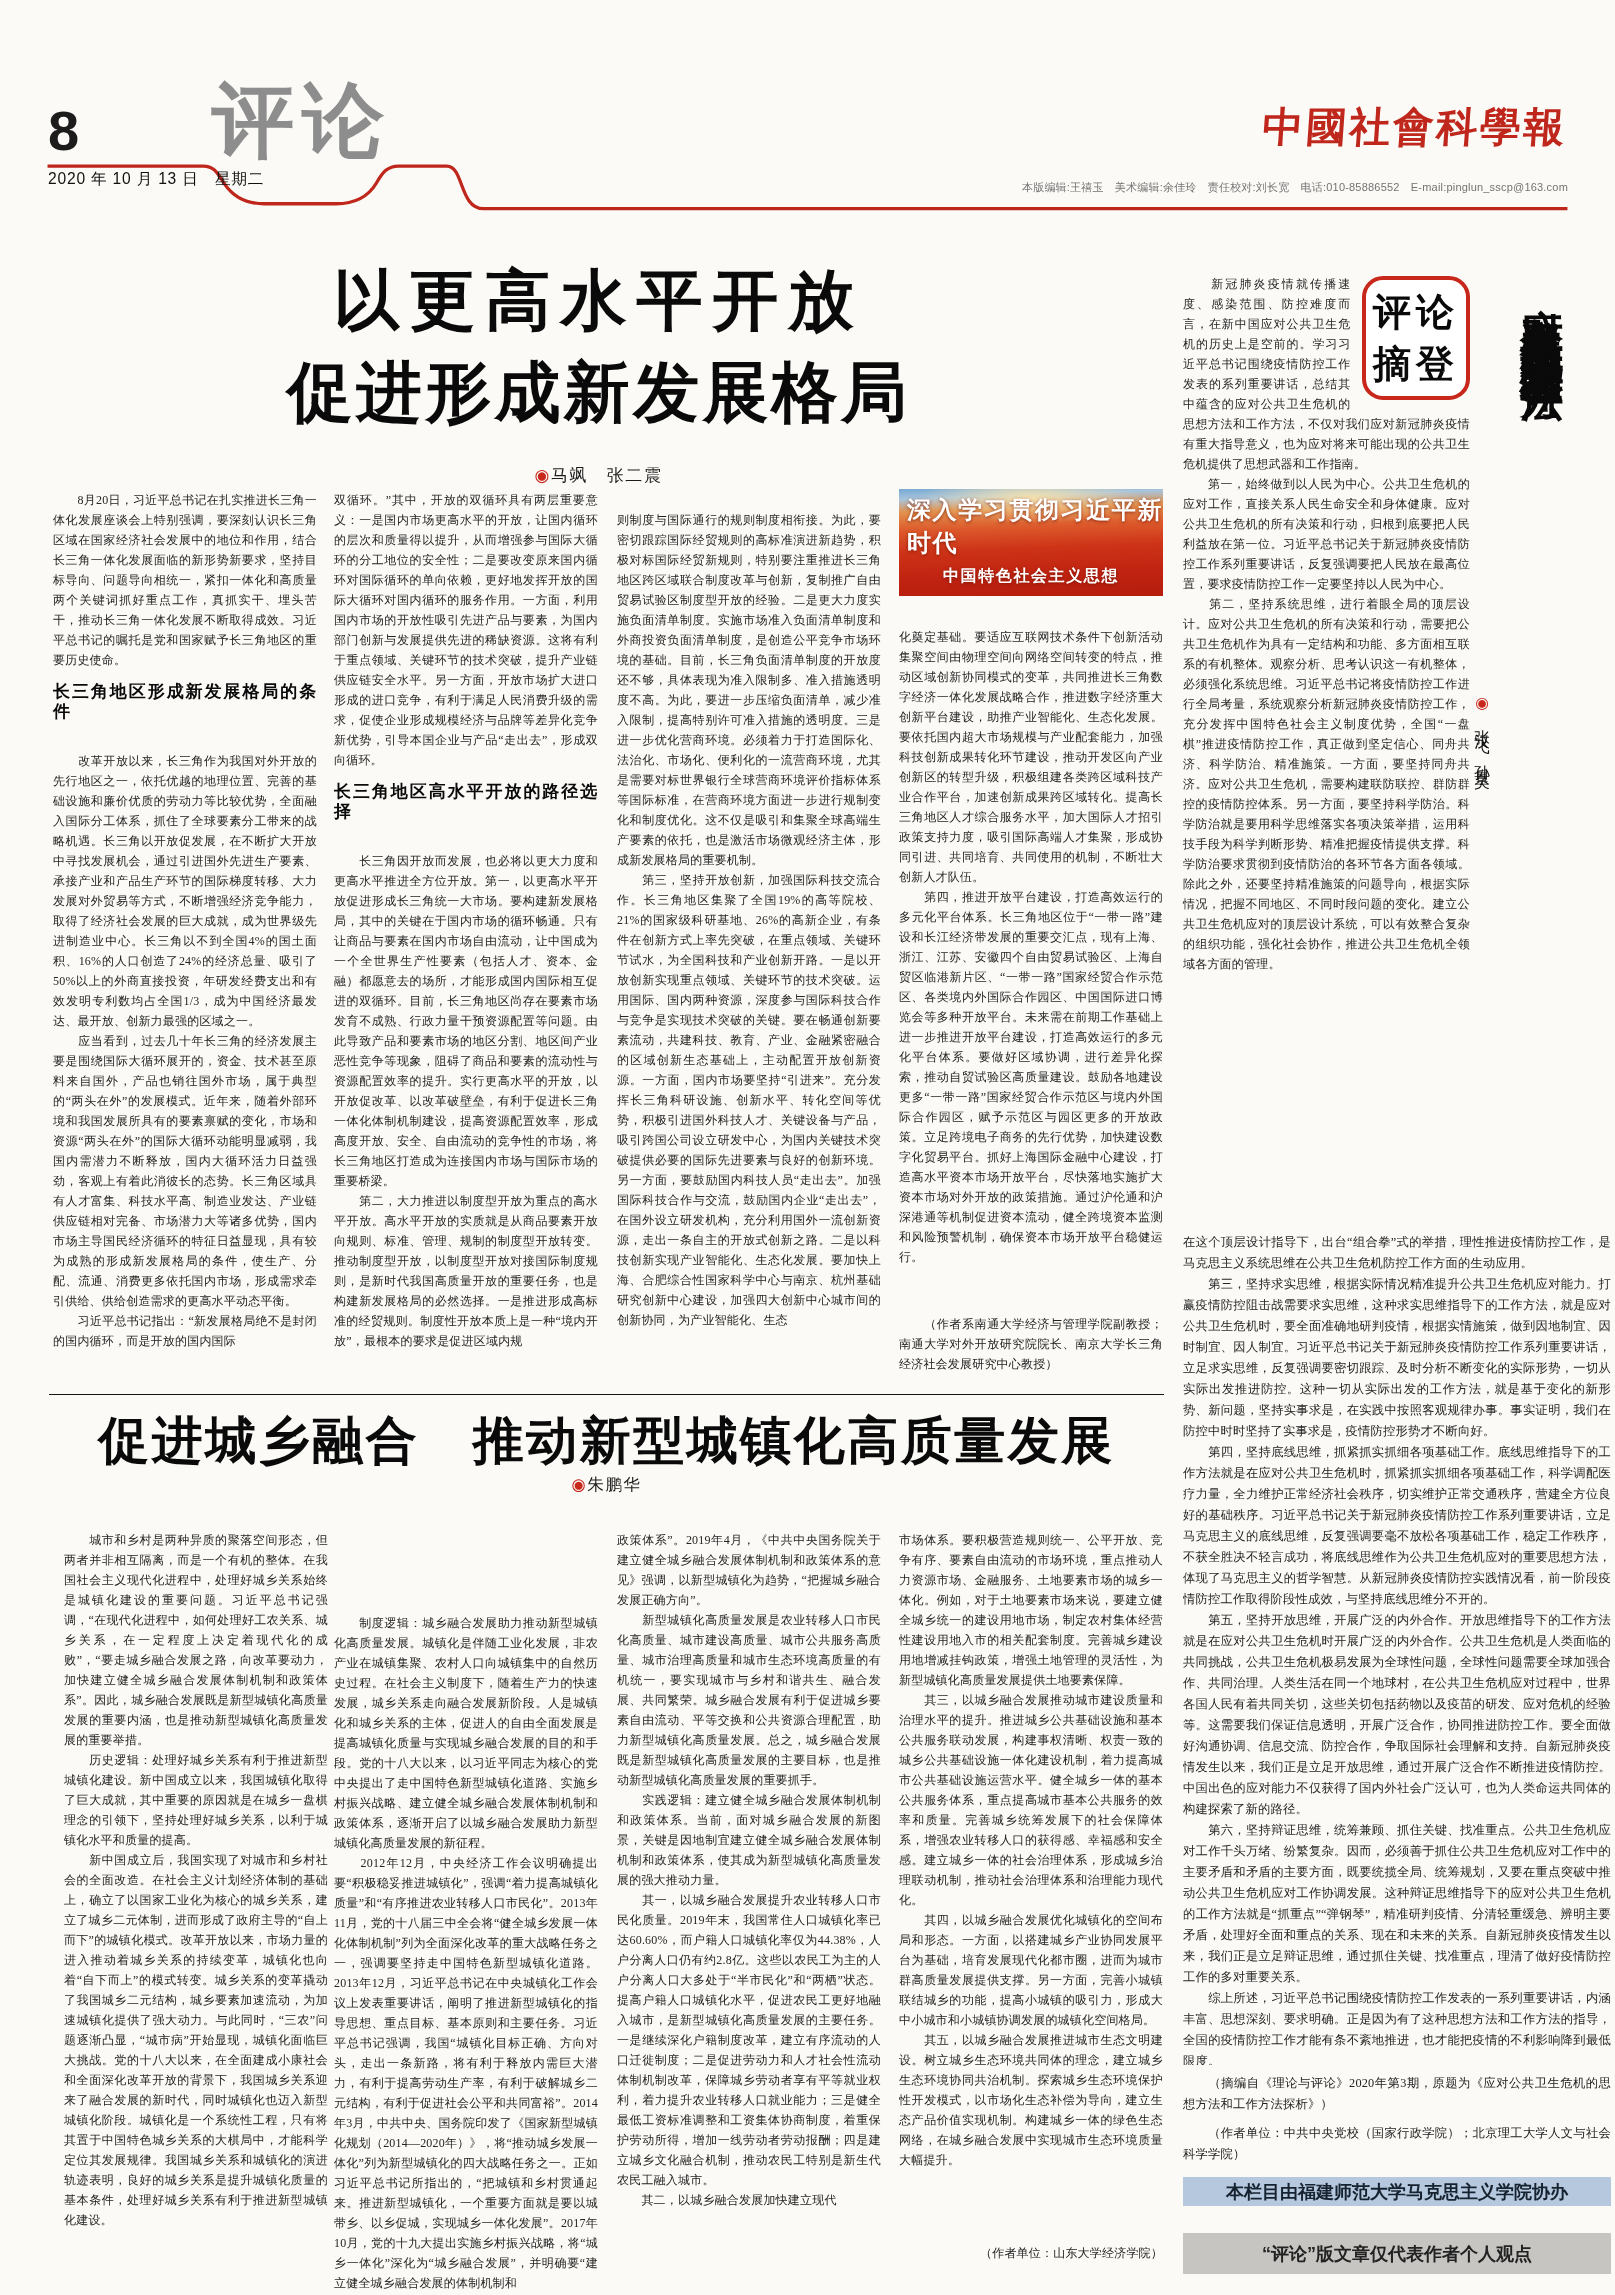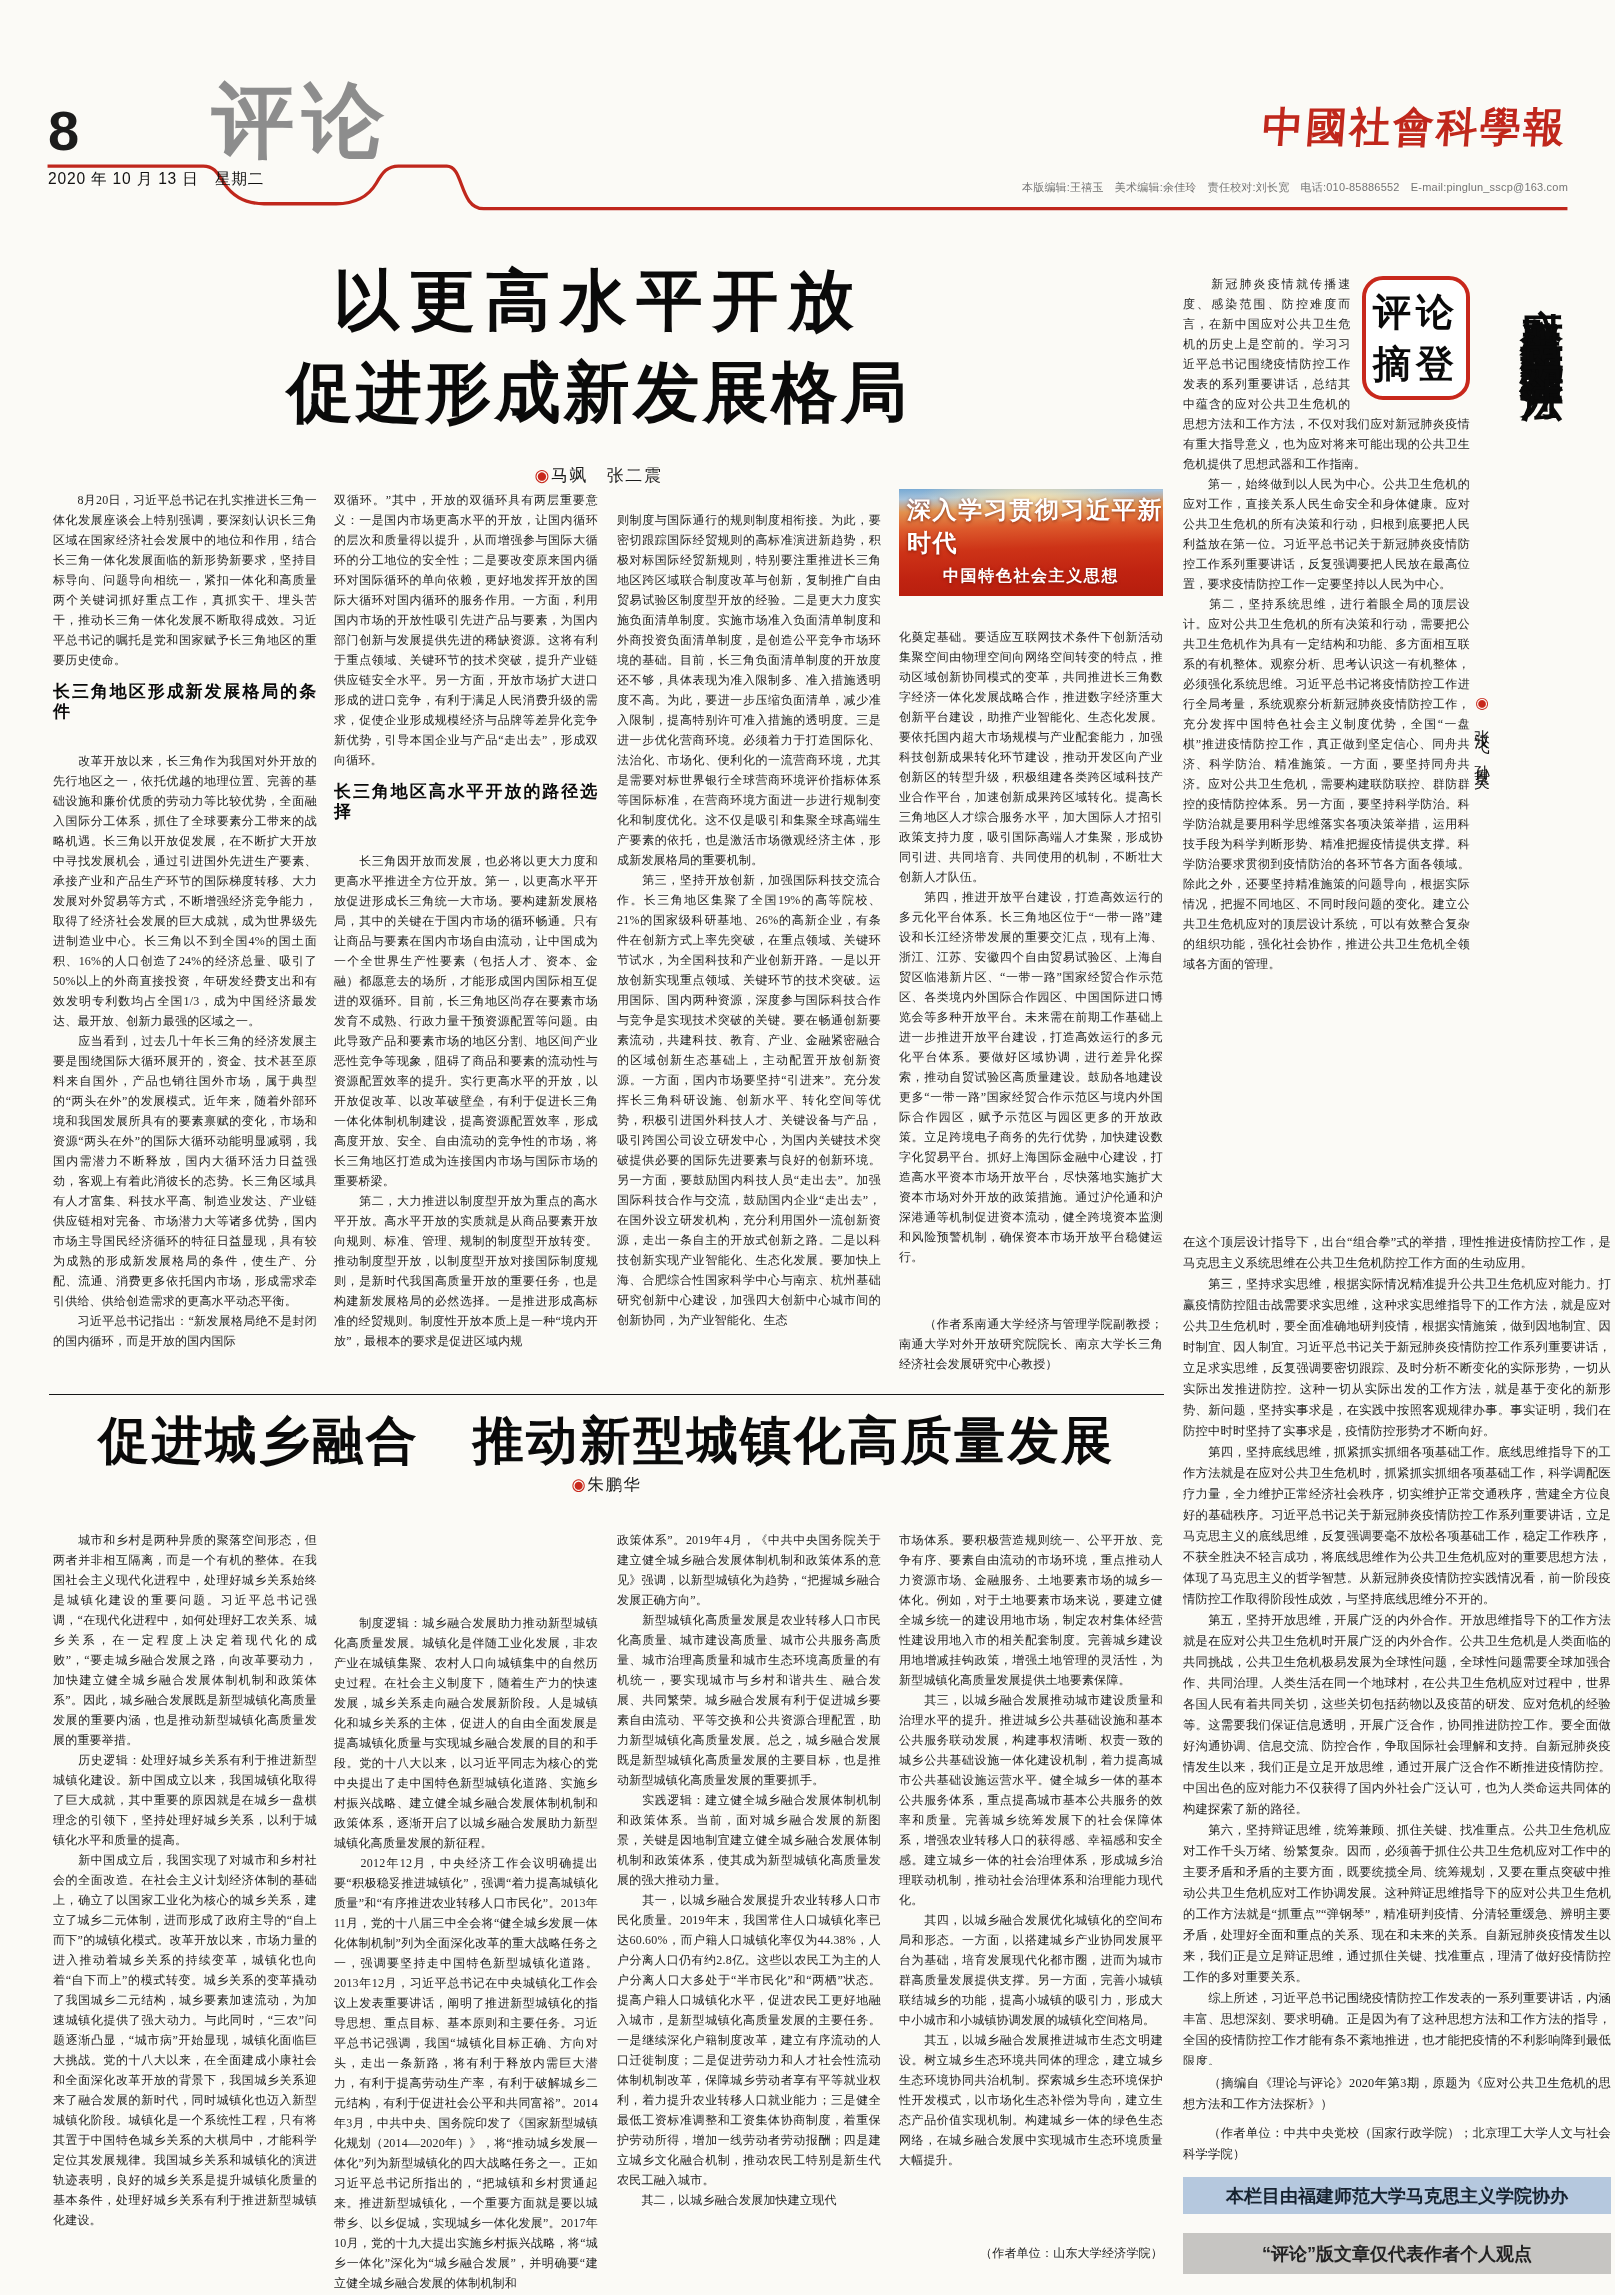--- a/index.html
+++ b/index.html
@@ -135,21 +135,21 @@
     <p class="note">　　（摘编自《理论与评论》2020年第3期，原题为《应对公共卫生危机的思想方法和工作方法探析》）</p>
     <p class="note">　　（作者单位：中共中央党校（国家行政学院）；北京理工大学人文与社会科学学院）</p>
   </div>
 
   <div class="abs divider" style="left:49px;top:1394px;width:1115px;height:0;"></div>
   <div class="abs bottom-head" style="left:49px;top:1407px;width:1115px;">促进城乡融合　推动新型城镇化高质量发展</div>
   <div class="abs byline" style="left:49px;top:1474px;width:1115px;font-size:16.4px;">
     <span class="dot">◉</span><span>朱鹏华</span>
   </div>
 
-  <div class="abs col" style="left:53px;top:1510px;width:264px;height:753px;">
+  <div class="abs col" style="left:64px;top:1510px;width:264px;height:753px;">
     <p class="fill">　　城市和乡村是两种异质的聚落空间形态，但两者并非相互隔离，而是一个有机的整体。在我国社会主义现代化进程中，处理好城乡关系始终是城镇化建设的重要问题。习近平总书记强调，“在现代化进程中，如何处理好工农关系、城乡关系，在一定程度上决定着现代化的成败”，“要走城乡融合发展之路，向改革要动力，加快建立健全城乡融合发展体制机制和政策体系”。因此，城乡融合发展既是新型城镇化高质量发展的重要内涵，也是推动新型城镇化高质量发展的重要举措。
 　　历史逻辑：处理好城乡关系有利于推进新型城镇化建设。新中国成立以来，我国城镇化取得了巨大成就，其中重要的原因就是在城乡一盘棋理念的引领下，坚持处理好城乡关系，以利于城镇化水平和质量的提高。
 　　新中国成立后，我国实现了对城市和乡村社会的全面改造。在社会主义计划经济体制的基础上，确立了以国家工业化为核心的城乡关系，建立了城乡二元体制，进而形成了政府主导的“自上而下”的城镇化模式。改革开放以来，市场力量的进入推动着城乡关系的持续变革，城镇化也向着“自下而上”的模式转变。城乡关系的变革撬动了我国城乡二元结构，城乡要素加速流动，为加速城镇化提供了强大动力。与此同时，“三农”问题逐渐凸显，“城市病”开始显现，城镇化面临巨大挑战。党的十八大以来，在全面建成小康社会和全面深化改革开放的背景下，我国城乡关系迎来了融合发展的新时代，同时城镇化也迈入新型城镇化阶段。城镇化是一个系统性工程，只有将其置于中国特色城乡关系的大棋局中，才能科学定位其发展规律。我国城乡关系和城镇化的演进轨迹表明，良好的城乡关系是提升城镇化质量的基本条件，处理好城乡关系有利于推进新型城镇化建设。</p>
   </div>
   <div class="abs col" style="left:334px;top:1593px;width:264px;height:753px;">
     <p class="fill">　　制度逻辑：城乡融合发展助力推动新型城镇化高质量发展。城镇化是伴随工业化发展，非农产业在城镇集聚、农村人口向城镇集中的自然历史过程。在社会主义制度下，随着生产力的快速发展，城乡关系走向融合发展新阶段。人是城镇化和城乡关系的主体，促进人的自由全面发展是提高城镇化质量与实现城乡融合发展的目的和手段。党的十八大以来，以习近平同志为核心的党中央提出了走中国特色新型城镇化道路、实施乡村振兴战略、建立健全城乡融合发展体制机制和政策体系，逐渐开启了以城乡融合发展助力新型城镇化高质量发展的新征程。
 　　2012年12月，中央经济工作会议明确提出要“积极稳妥推进城镇化”，强调“着力提高城镇化质量”和“有序推进农业转移人口市民化”。2013年11月，党的十八届三中全会将“健全城乡发展一体化体制机制”列为全面深化改革的重大战略任务之一，强调要坚持走中国特色新型城镇化道路。2013年12月，习近平总书记在中央城镇化工作会议上发表重要讲话，阐明了推进新型城镇化的指导思想、重点目标、基本原则和主要任务。习近平总书记强调，我国“城镇化目标正确、方向对头，走出一条新路，将有利于释放内需巨大潜力，有利于提高劳动生产率，有利于破解城乡二元结构，有利于促进社会公平和共同富裕”。2014年3月，中共中央、国务院印发了《国家新型城镇化规划（2014—2020年）》，将“推动城乡发展一体化”列为新型城镇化的四大战略任务之一。正如习近平总书记所指出的，“把城镇和乡村贯通起来。推进新型城镇化，一个重要方面就是要以城带乡、以乡促城，实现城乡一体化发展”。2017年10月，党的十九大提出实施乡村振兴战略，将“城乡一体化”深化为“城乡融合发展”，并明确要“建立健全城乡融合发展的体制机制和</p>
   </div>
   <div class="abs col" style="left:617px;top:1510px;width:264px;height:753px;">
     <p class="fill">政策体系”。2019年4月，《中共中央国务院关于建立健全城乡融合发展体制机制和政策体系的意见》强调，以新型城镇化为趋势，“把握城乡融合发展正确方向”。
@@ -159,17 +159,17 @@
 　　其二，以城乡融合发展加快建立现代</p>
   </div>
   <div class="abs col" style="left:899px;top:1510px;width:264px;height:753px;">
     <p class="fill">市场体系。要积极营造规则统一、公平开放、竞争有序、要素自由流动的市场环境，重点推动人力资源市场、金融服务、土地要素市场的城乡一体化。例如，对于土地要素市场来说，要建立健全城乡统一的建设用地市场，制定农村集体经营性建设用地入市的相关配套制度。完善城乡建设用地增减挂钩政策，增强土地管理的灵活性，为新型城镇化高质量发展提供土地要素保障。
 　　其三，以城乡融合发展推动城市建设质量和治理水平的提升。推进城乡公共基础设施和基本公共服务联动发展，构建事权清晰、权责一致的城乡公共基础设施一体化建设机制，着力提高城市公共基础设施运营水平。健全城乡一体的基本公共服务体系，重点提高城市基本公共服务的效率和质量。完善城乡统筹发展下的社会保障体系，增强农业转移人口的获得感、幸福感和安全感。建立城乡一体的社会治理体系，形成城乡治理联动机制，推动社会治理体系和治理能力现代化。
 　　其四，以城乡融合发展优化城镇化的空间布局和形态。一方面，以搭建城乡产业协同发展平台为基础，培育发展现代化都市圈，进而为城市群高质量发展提供支撑。另一方面，完善小城镇联结城乡的功能，提高小城镇的吸引力，形成大中小城市和小城镇协调发展的城镇化空间格局。
 　　其五，以城乡融合发展推进城市生态文明建设。树立城乡生态环境共同体的理念，建立城乡生态环境协同共治机制。探索城乡生态环境保护性开发模式，以市场化生态补偿为导向，建立生态产品价值实现机制。构建城乡一体的绿色生态网络，在城乡融合发展中实现城市生态环境质量大幅提升。</p>
     <p class="attr" style="text-align:right;">（作者单位：山东大学经济学院）</p>
   </div>
 
-  <div class="abs boxnote box-blue" style="left:1183px;top:2177px;width:428px;height:37px;">本栏目由福建师范大学马克思主义学院协办</div>
+  <div class="abs boxnote box-blue" style="left:1183px;top:2177px;width:428px;height:29px;">本栏目由福建师范大学马克思主义学院协办</div>
   <div class="abs boxnote box-gray" style="left:1183px;top:2233px;width:428px;height:41px;">“评论”版文章仅代表作者个人观点</div>
 
 </div>
 
 
 </body></html>

